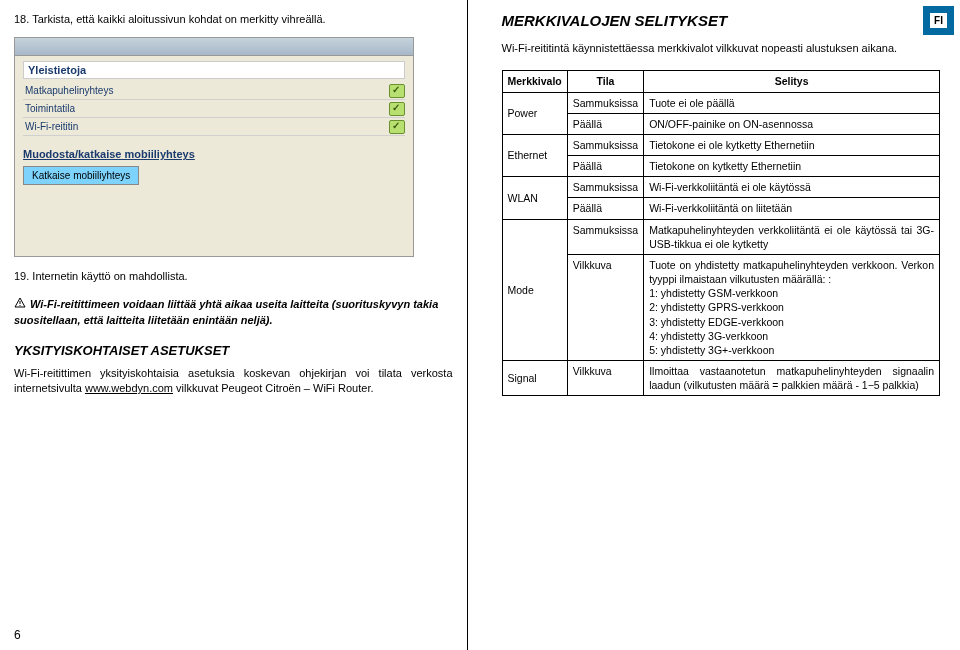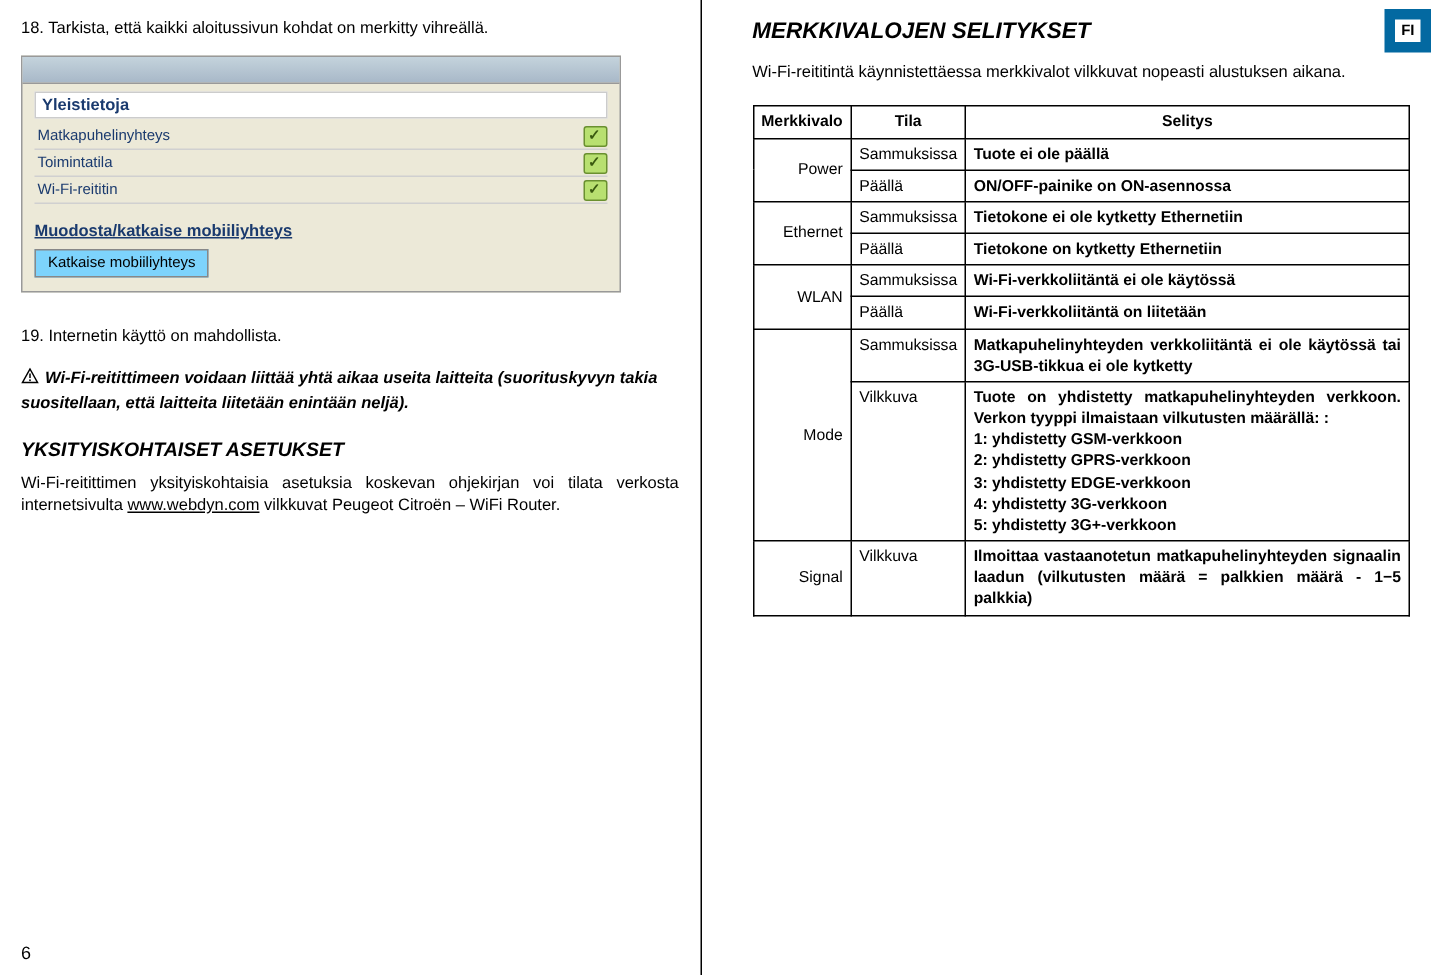--- a/index.html
+++ b/index.html
@@ -2,21 +2,21 @@
 <html><head>
   <meta charset="utf-8">
   <style>
     * { margin: 0; padding: 0; box-sizing: border-box; }
     body { width: 960px; height: 650px; font-family: Arial, sans-serif; font-size: 11px; background: #fff; position: relative; }
     .page { display: flex; height: 100%; gap: 16px; }
     .col { flex: 1; padding: 12px 14px; }
     .col-left { border-right: 1px solid #000; }
     .col-right { padding-left: 18px; padding-right: 20px; }
     .item-18 { margin-bottom: 10px; line-height: 1.4; }
-    .screenshot { border: 1px solid #999; background: #ece9d8; width: 400px; height: 158px; position: relative; margin-bottom: 22px; }
+    .screenshot { border: 1px solid #999; background: #ece9d8; width: 400px; height: 220px; position: relative; margin-bottom: 12px; }
     .ss-header { background: linear-gradient(#c4d3dc, #a8b8c8); height: 18px; border-bottom: 1px solid #999; display:flex; align-items:center; padding-left:6px; font-size:10px; color:#1a3a6e; font-weight:bold;}
     .ss-title { background: #fff; margin: 5px 8px 3px 8px; padding: 2px 4px; color: #1a3a6e; font-weight: bold; font-size: 11px; border:1px solid #ccc;}
     .ss-rows { margin: 2px 8px 0 8px; }
     .ss-row { display: flex; align-items: center; height: 18px; border-bottom: 1px solid #d0d0d0; font-size: 10px; color: #1a3a6e; }
     .ss-row .label { flex: 1; padding-left: 2px; }
     .ss-row .icon { width: 16px; height: 14px; background: #b8e070; border:1px solid #6a9030; border-radius:2px; position:relative; }
     .ss-row .icon::after { content:"✓"; position:absolute; left:2px; top:-1px; font-size:10px; color:#3a5a10; font-weight:bold;}
     .ss-sub { margin: 12px 8px 0 8px; }
     .ss-sub-title { color: #1a3a6e; font-weight: bold; font-size: 11px; margin-bottom: 6px; text-decoration: underline; }
     .ss-btn { display:inline-block; background: #7dd3fc; border:1px solid #888; padding: 3px 8px; font-size: 10px; color:#000; }
@@ -26,22 +26,22 @@
     .warn-icon svg { width:12px; height:12px; }
     .warn-text { display:inline; font-weight:bold; font-style: italic; text-align: justify; }
     .section-heading { font-family: Arial, sans-serif; font-weight: bold; font-style: italic; font-size: 13px; margin-bottom: 8px; }
     .para { line-height: 1.4; text-align: justify; }
     .link { color: #000; text-decoration: underline; }
     .right-heading { font-family: Arial, sans-serif; font-weight: bold; font-style: italic; font-size: 15px; margin-bottom: 12px; }
     .right-intro { line-height: 1.4; margin-bottom: 14px; text-align: justify; }
     table.led { border-collapse: collapse; width: 100%; font-size: 10.5px; }
     table.led th, table.led td { border: 1px solid #000; padding: 3px 5px; vertical-align: top; line-height: 1.35; }
     table.led th { font-weight: bold; text-align: center; }
-    table.led td.center { text-align: right; vertical-align: middle; }
-    table.led td.desc { text-align: justify; font-weight: bold; }
+    table.led td.center { text-align: left; vertical-align: middle; }
+    table.led td.desc { text-align: justify; }
     .side-tab { position: absolute; top: 6px; right: 6px; border:7px solid #0369a1; padding: 2px 4px; font-size:10px; font-weight:bold; writing-mode: horizontal-tb; }
     .page-num { position: absolute; bottom: 8px; left: 14px; font-size: 12px; }
   </style>
 </head>
 <body>
 
 <div class="page">
   <div class="col col-left">
     <p class="item-18">18. Tarkista, että kaikki aloitussivun kohdat on merkitty vihreällä.</p>
 

